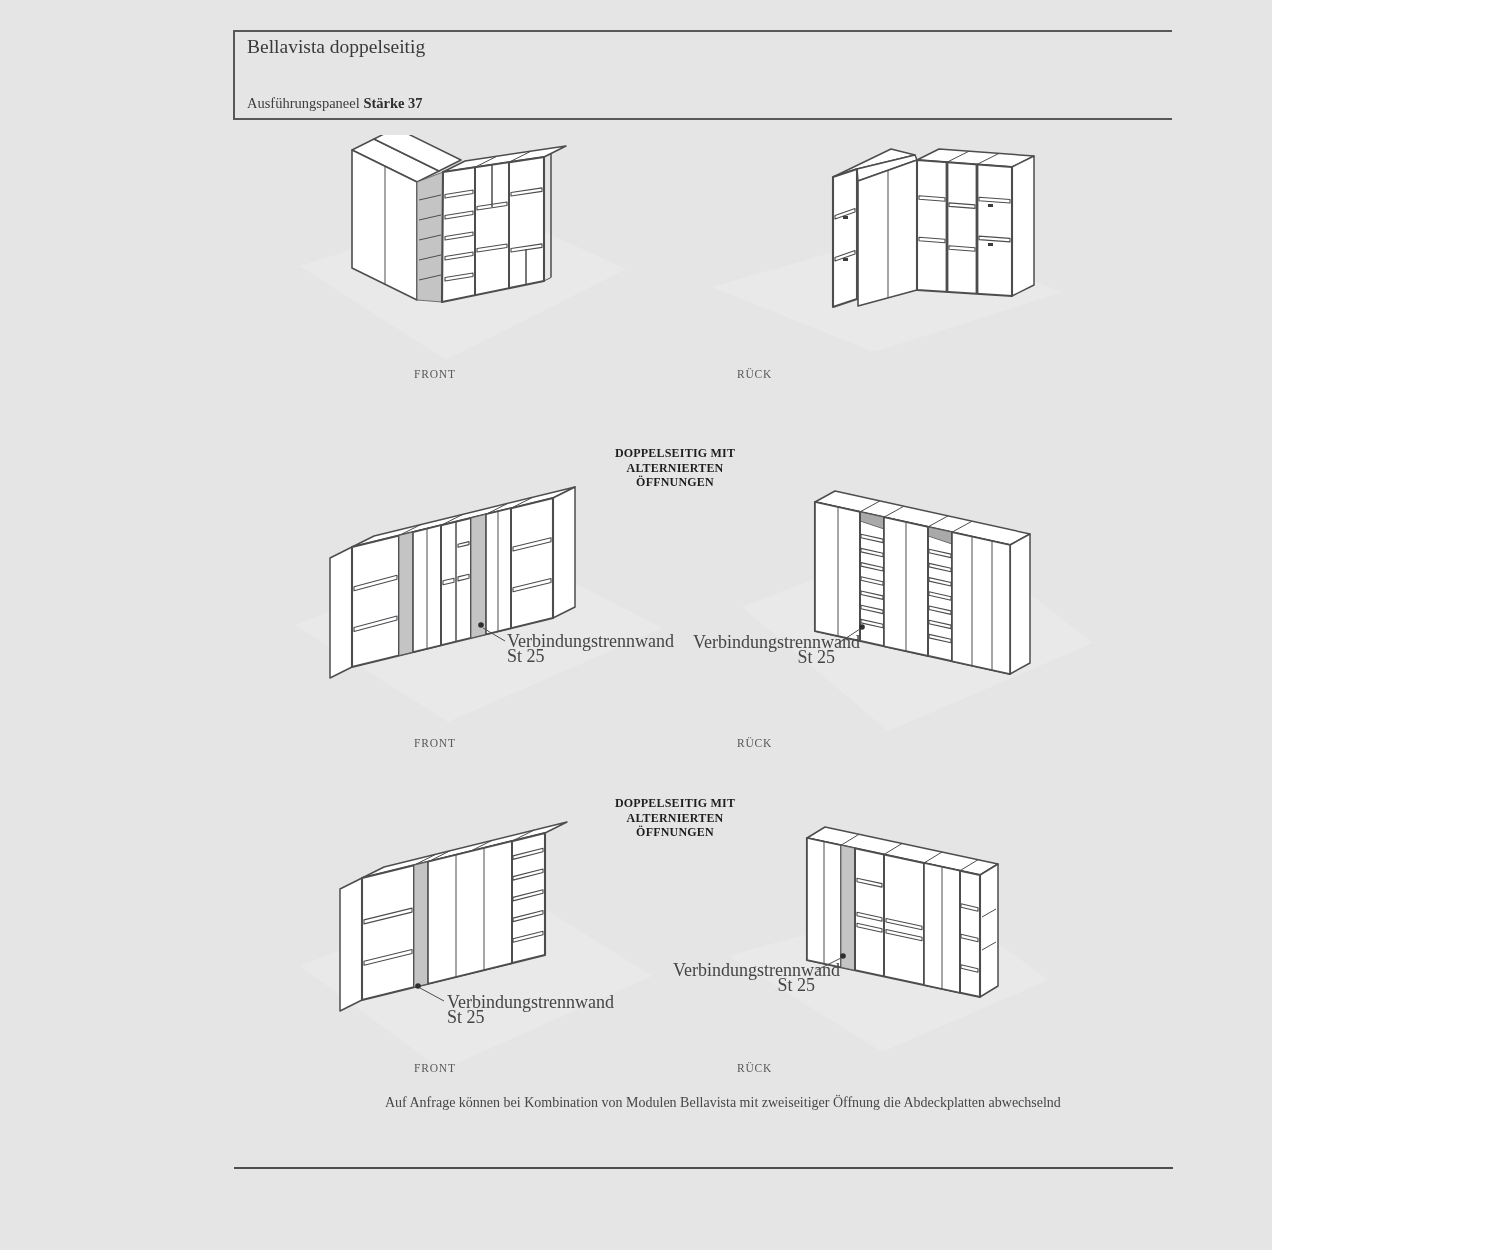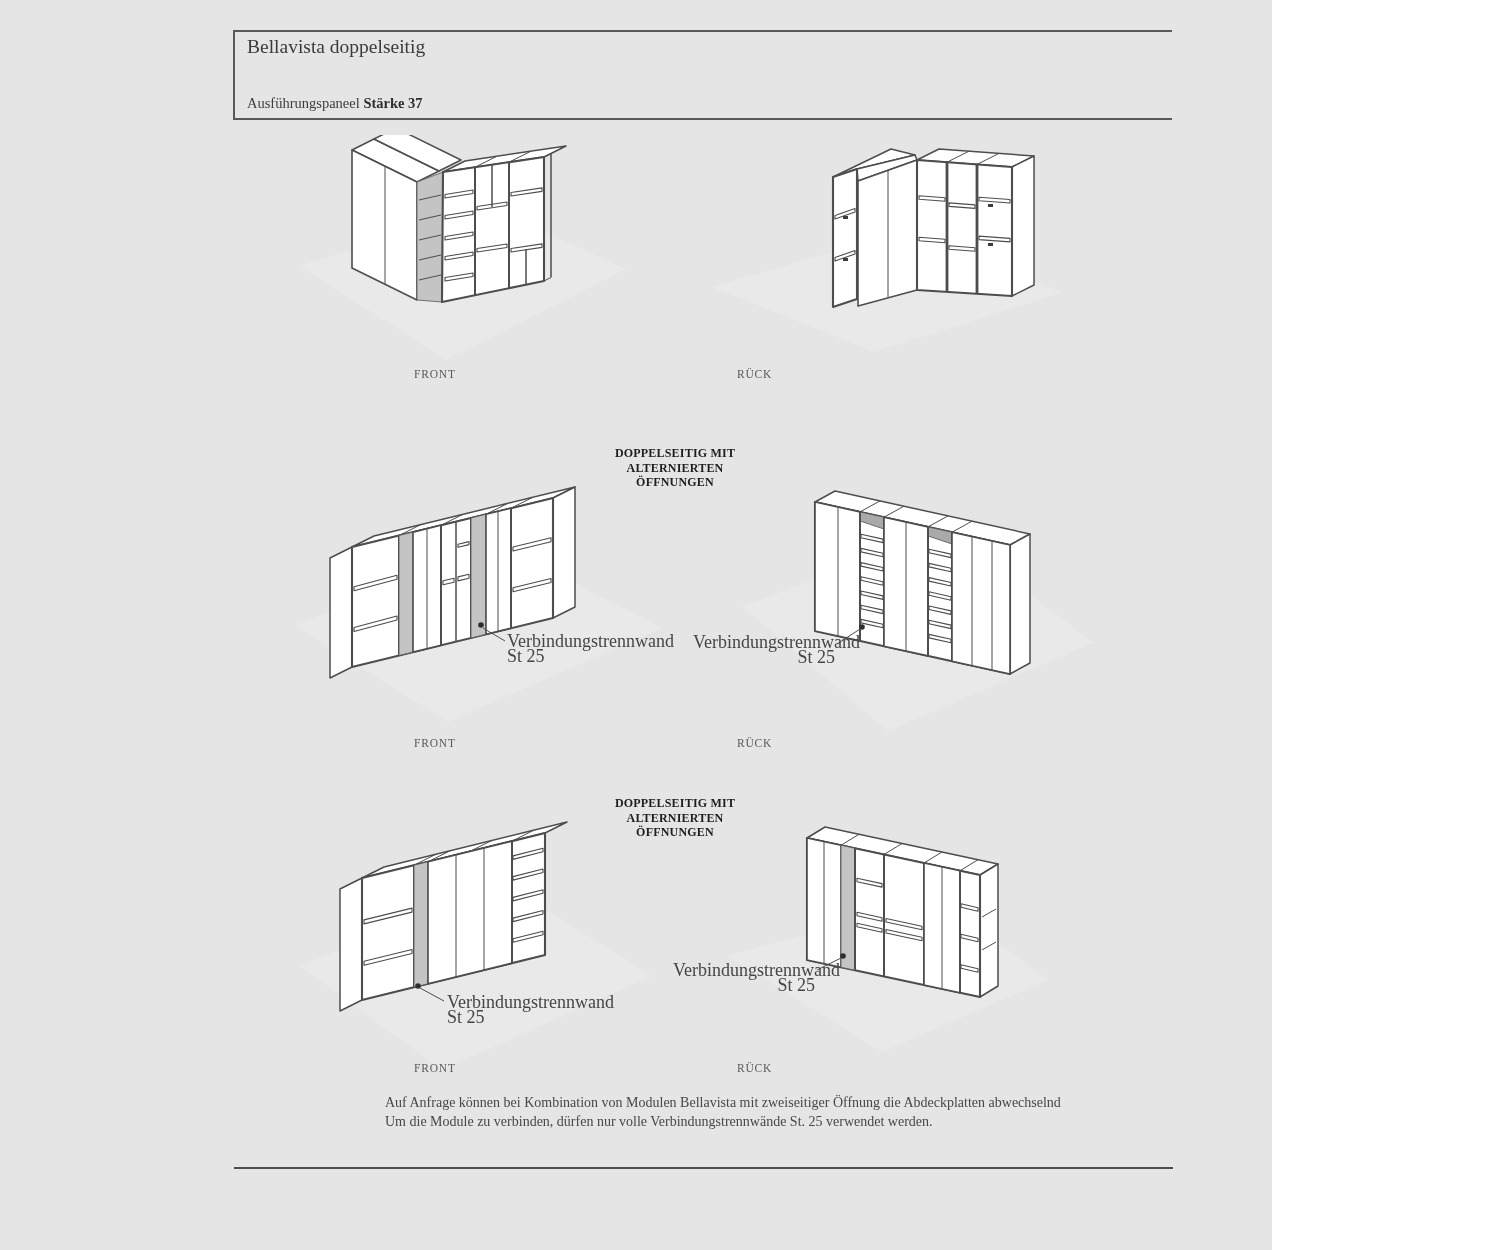--- a/index.html
+++ b/index.html
@@ -344,18 +344,17 @@
   <div class="annotation right" style="left:673px;top:963px;width:142px">
     <div>Verbindungstrennwand</div>
     <div>St 25</div>
   </div>
 
   <div class="fig-label" style="left:414px;top:1062px">FRONT</div>
   <div class="fig-label" style="left:737px;top:1062px">RÜCK</div>
 
   <div class="notes">
     <div>Auf Anfrage können bei Kombination von Modulen Bellavista mit zweiseitiger Öffnung die Abdeckplatten abwechselnd</div>
-    <div>Um die Module zu verbinden, dürfen nur volle Verbindungstrennwände St. 25 verwendet werden.</div>
   </div>
 
   <div class="rule" style="left:234px;top:1167px;width:939px;height:2px;background:#4d4e50;"></div>
 
 </div>
 
 </body></html>

